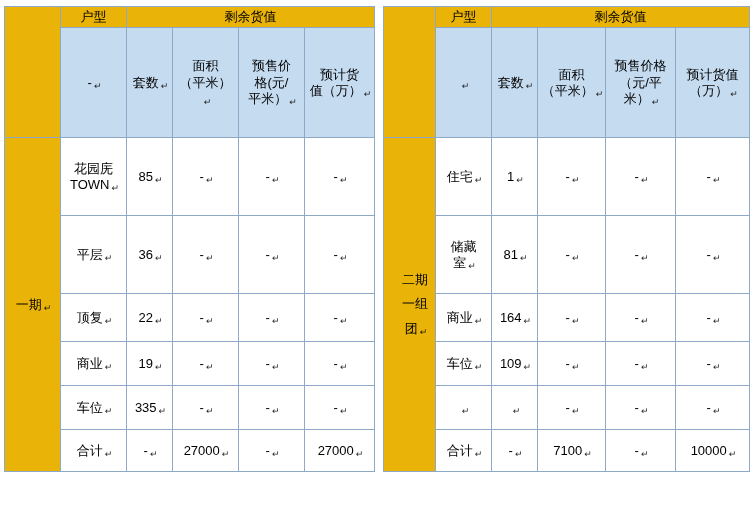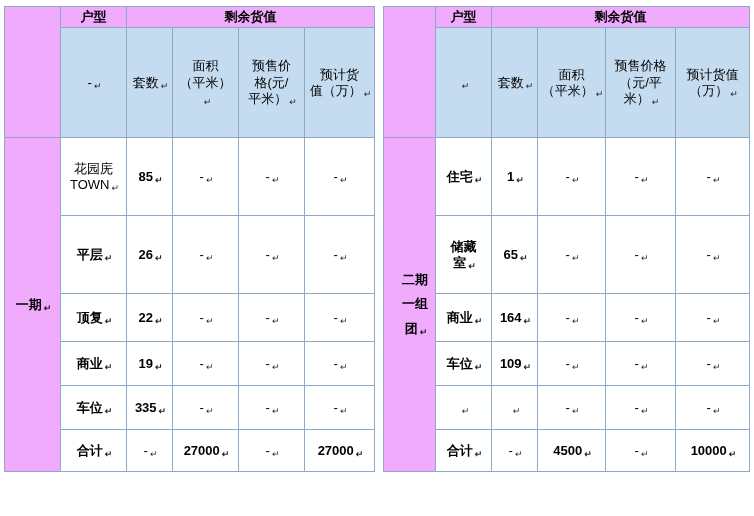--- a/index.html
+++ b/index.html
@@ -35,31 +35,31 @@
   td {
     border: 1px solid #8ea9c8;
     text-align: center;
     vertical-align: middle;
     padding: 2px 3px;
     position: relative;
     font-size: 13px;
     line-height: 1.25;
   }
   .hdr {
-    background: #f0abfc;
-    font-weight: bold;
+    background: #eab308;
+    font-weight: normal;
   }
   .hdr2 {
     background: #c5dbf0;
   }
   .body-cell {
     background: #ffffff;
   }
   .bold {
-    font-weight: bold;
+    font-weight: normal;
     margin-left: 41px;
   }
   .mark::after {
     content: "↵";
     font-size: 9px;
     color: #000000;
     position: relative;
     left: 2px;
     top: 2px;
     opacity: 0.85;
@@ -127,21 +127,21 @@
             <div class="mark">TOWN</div>
           </td>
           <td class="body-cell bold mark">85</td>
           <td class="body-cell dash mark">-</td>
           <td class="body-cell dash mark">-</td>
           <td class="body-cell dash mark">-</td>
         </tr>
 
         <tr style="height:78px">
           <td class="body-cell bold mark">平层</td>
-          <td class="body-cell bold mark">26</td>
+          <td class="body-cell bold mark">36</td>
           <td class="body-cell dash mark">-</td>
           <td class="body-cell dash mark">-</td>
           <td class="body-cell dash mark">-</td>
         </tr>
 
         <tr style="height:48px">
           <td class="body-cell bold mark">顶复</td>
           <td class="body-cell bold mark">22</td>
           <td class="body-cell dash mark">-</td>
           <td class="body-cell dash mark">-</td>
@@ -220,21 +220,21 @@
           <td class="body-cell dash mark">-</td>
           <td class="body-cell dash mark">-</td>
           <td class="body-cell dash mark">-</td>
         </tr>
 
         <tr style="height:78px">
           <td class="body-cell bold">
             <div>储藏</div>
             <div class="mark">室</div>
           </td>
-          <td class="body-cell bold mark">65</td>
+          <td class="body-cell bold mark">81</td>
           <td class="body-cell dash mark">-</td>
           <td class="body-cell dash mark">-</td>
           <td class="body-cell dash mark">-</td>
         </tr>
 
         <tr style="height:48px">
           <td class="body-cell bold mark">商业</td>
           <td class="body-cell bold mark">164</td>
           <td class="body-cell dash mark">-</td>
           <td class="body-cell dash mark">-</td>
@@ -253,21 +253,21 @@
           <td class="body-cell mark"></td>
           <td class="body-cell mark"></td>
           <td class="body-cell dash mark">-</td>
           <td class="body-cell dash mark">-</td>
           <td class="body-cell dash mark">-</td>
         </tr>
 
         <tr style="height:42px">
           <td class="body-cell bold mark">合计</td>
           <td class="body-cell dash mark">-</td>
-          <td class="body-cell bold mark">4500</td>
+          <td class="body-cell bold mark">7100</td>
           <td class="body-cell dash mark">-</td>
           <td class="body-cell bold mark">10000</td>
         </tr>
       </tbody>
     </table>
 
   </div>
 </div>
 
 </body></html>

